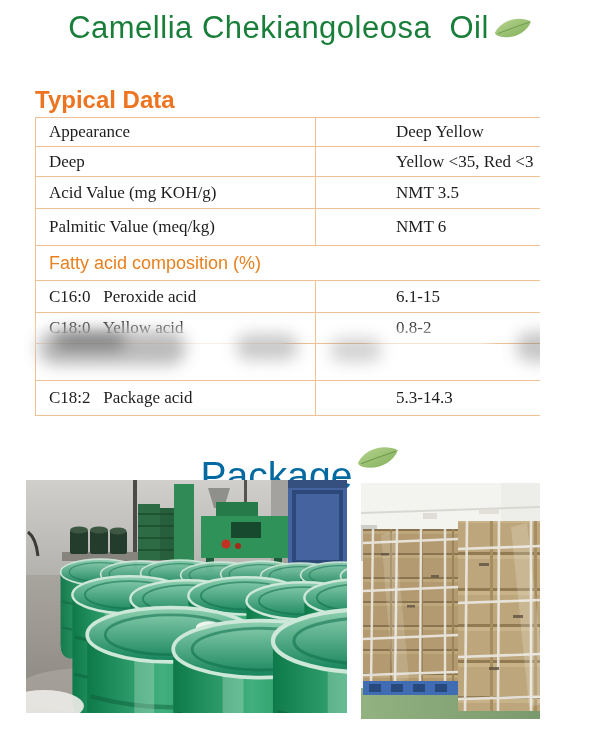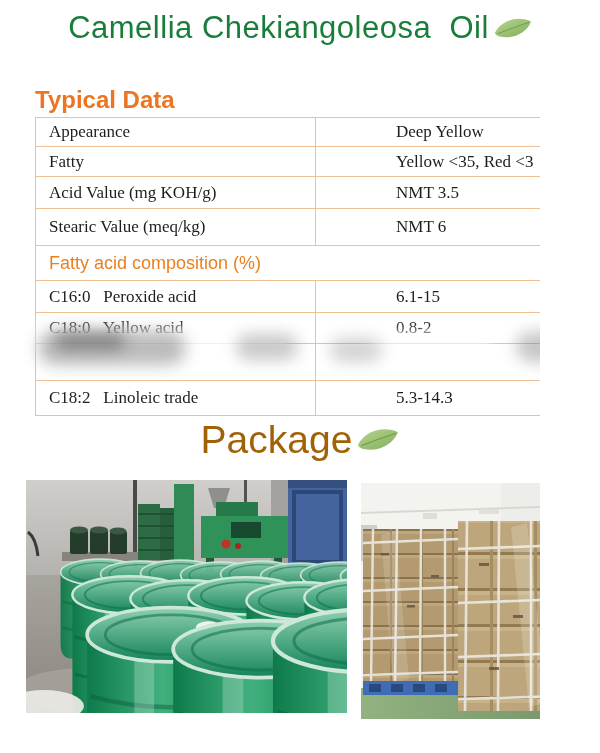--- a/index.html
+++ b/index.html
@@ -7,21 +7,21 @@
         font-family:"Liberation Sans",sans-serif;}
   
   .title-row{position:absolute;left:0;top:10px;width:600px;display:flex;
              align-items:center;justify-content:center;}
   .title-text{font-size:31px;color:#1a7e3b;white-space:pre;letter-spacing:.5px;}
   .leaf{display:inline-block;margin-left:5px;}
   .typical-heading{position:absolute;left:35px;top:70px;font-size:24px;font-weight:bold;
                    color:#ed7420;margin-top:16px;}
   .package-row{position:absolute;left:0;top:418px;width:600px;display:flex;
                align-items:center;justify-content:center;}
-  .package-text{font-size:39px;color:#a16207;}
+  .package-text{font-size:39px;color:#0369a1;margin-top:36px;}
   
   .table-wrap{position:absolute;left:35px;top:117px;width:530px;}
   table.spec{border-collapse:collapse;width:530px;font-family:"Liberation Serif",serif;
              font-size:17px;color:#1d1d1d;table-layout:fixed;}
   table.spec td{border:1px solid #eec096;vertical-align:middle;overflow:hidden;margin-top:8px;}
   td.c-label{width:266px;padding:0 0 0 13px;white-space:pre;}
   td.c-value{width:262px;padding:0 0 0 80px;white-space:pre;}
   tr.h29{height:29px}tr.h30{height:30px}tr.h32{height:32px}tr.h37{height:37px}
   tr.h35{height:35px}tr.h31{height:31px}
   td.section-cell{padding-left:13px;font-family:"Liberation Sans",sans-serif;
@@ -105,48 +105,48 @@
   <div class="typical-heading">Typical Data</div>
 
   <div class="table-wrap">
     <table class="spec">
       <tbody>
         <tr class="h29">
           <td class="c-label">Appearance</td>
           <td class="c-value">Deep Yellow</td>
         </tr>
         <tr class="h30">
-          <td class="c-label">Fatty</td>
+          <td class="c-label">Deep</td>
           <td class="c-value">Yellow &lt;35, Red &lt;3</td>
         </tr>
         <tr class="h32">
           <td class="c-label">Acid Value (mg KOH/g)</td>
           <td class="c-value">NMT 3.5</td>
         </tr>
         <tr class="h37">
-          <td class="c-label">Stearic Value (meq/kg)</td>
+          <td class="c-label">Palmitic Value (meq/kg)</td>
           <td class="c-value">NMT 6</td>
         </tr>
         <tr class="h35">
           <td class="section-cell" colspan="2">Fatty acid composition (%)</td>
         </tr>
         <tr class="h32">
           <td class="c-label">C16:0   Peroxide acid</td>
           <td class="c-value">6.1-15</td>
         </tr>
         <tr class="h31">
           <td class="c-label">C18:0   Yellow acid</td>
           <td class="c-value">0.8-2</td>
         </tr>
         <tr class="h37">
           <td class="c-label"></td>
           <td class="c-value"></td>
         </tr>
         <tr class="h35">
-          <td class="c-label">C18:2   Linoleic trade</td>
+          <td class="c-label">C18:2   Package acid</td>
           <td class="c-value">5.3-14.3</td>
         </tr>
       </tbody>
     </table>
   </div>
   <div class="accent-bar"></div>
 
   <div class="fog" style="left:36px;top:327px;width:250px;height:26px;opacity:.75"></div>
   <div class="fog" style="left:370px;top:330px;width:120px;height:18px;opacity:.7"></div>
   <div class="smudge" style="left:38px;top:331px;width:148px;height:34px;background:#6a6a6a;opacity:.45"></div>

